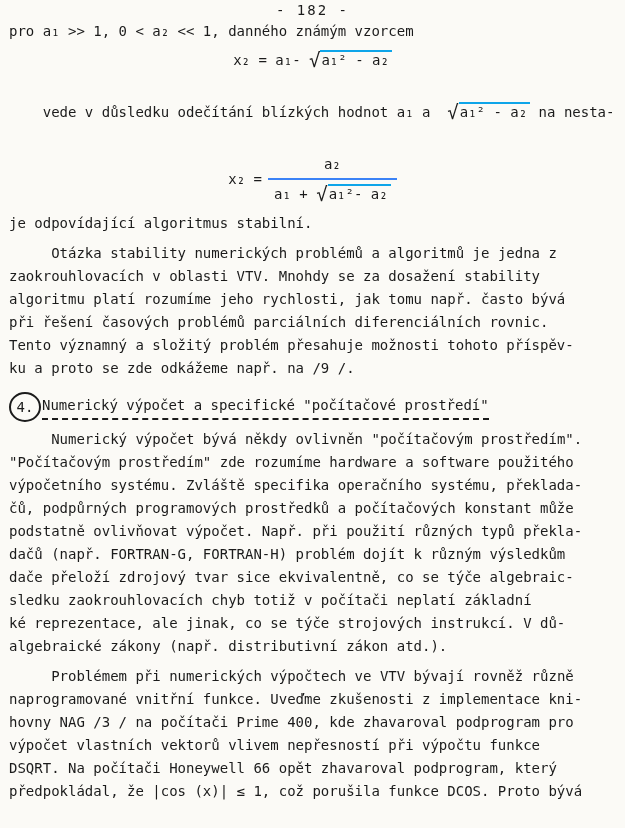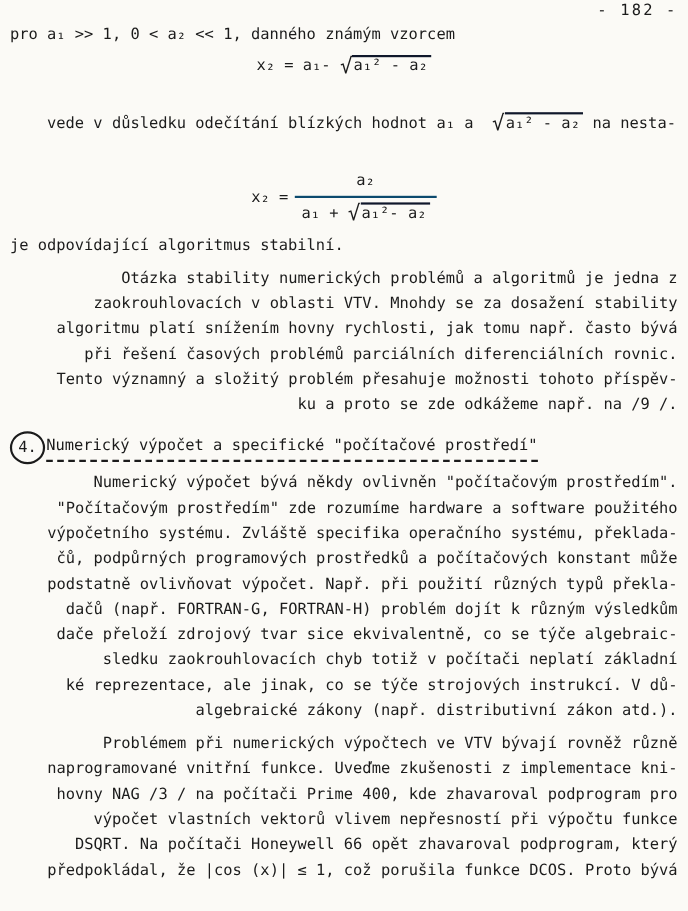--- a/index.html
+++ b/index.html
@@ -15,59 +15,58 @@
     width: 625px;
     height: 828px;
     padding: 2px 9px 4px 9px;
     font-family: "DejaVu Sans Mono", "Liberation Mono", monospace;
     font-size: 14px;
     line-height: 23px;
     color: #1b1b1b;
     font-weight: 500;
   }
   .page-number {
-    text-align: right;
+    text-align: center;
     line-height: 16px;
     letter-spacing: 2px;
     margin-bottom: 2px;
   }
   .line {
     white-space: pre-wrap;
   }
   .formula {
     text-align: center;
     margin: 6px 0 6px 0;
   }
   .sqrt-sign {
     font-size: 19px;
     vertical-align: -2px;
   }
   .radicand {
-    border-top: 2px solid #0f172a;
+    border-top: 2px solid #0ea5e9;
     padding: 0 3px 0 1px;
     text-align: center;
   }
   .frac {
     display: inline-block;
     text-align: center;
     vertical-align: middle;
     margin-left: 6px;
   }
   .frac .num {
     display: block;
-    border-bottom: 2px solid #0c4a6e;
+    border-bottom: 2px solid #3b82f6;
     padding: 0 10px 2px 10px;
   }
   .frac .den {
     display: block;
     padding: 3px 6px 0 6px;
   }
   .para {
     margin-top: 7px;
-    text-align: right;
   }
   .section-heading {
     margin: 12px 0 6px 0;
     display: flex;
     align-items: center;
   }
   .circle-num {
     display: inline-flex;
     align-items: center;
     justify-content: center;
@@ -104,21 +103,21 @@
 
   <div class="formula">
     <span>x₂ =</span><span class="frac"><span class="num">a₂</span><span class="den"><span>a₁ + </span><span class="sqrt-sign">√</span><span class="radicand">a₁²- a₂</span></span></span>
   </div>
 
   <div class="line">je odpovídající algoritmus stabilní.</div>
 
   <div class="para">
       <div class="line">     Otázka stability numerických problémů a algoritmů je jedna z</div>
       <div class="line">zaokrouhlovacích v oblasti VTV. Mnohdy se za dosažení stability</div>
-      <div class="line">algoritmu platí snížením hovny rychlosti, jak tomu např. často bývá</div>
+      <div class="line">algoritmu platí rozumíme jeho rychlosti, jak tomu např. často bývá</div>
       <div class="line">při řešení časových problémů parciálních diferenciálních rovnic.</div>
       <div class="line">Tento významný a složitý problém přesahuje možnosti tohoto příspěv-</div>
       <div class="line">ku a proto se zde odkážeme např. na /9 /.</div>
     </div>
 
   <div class="section-heading">
     <span class="circle-num">4.</span>
     <span class="heading-text">Numerický výpočet a specifické "počítačové prostředí"</span>
   </div>
 

